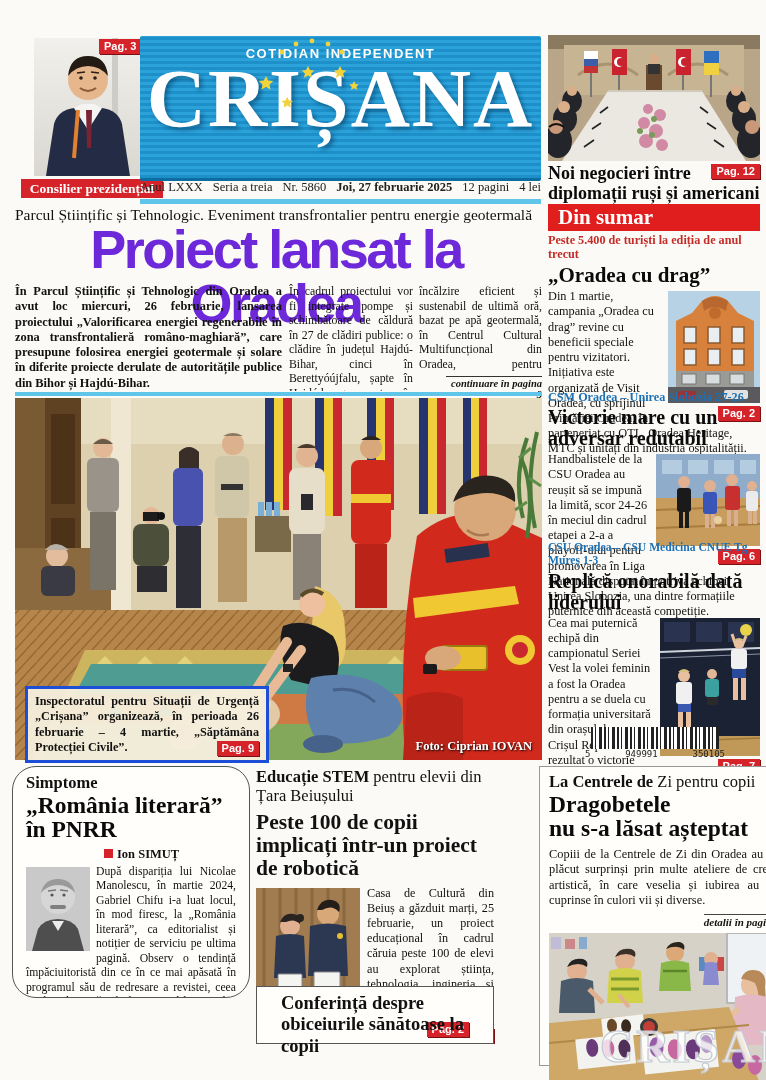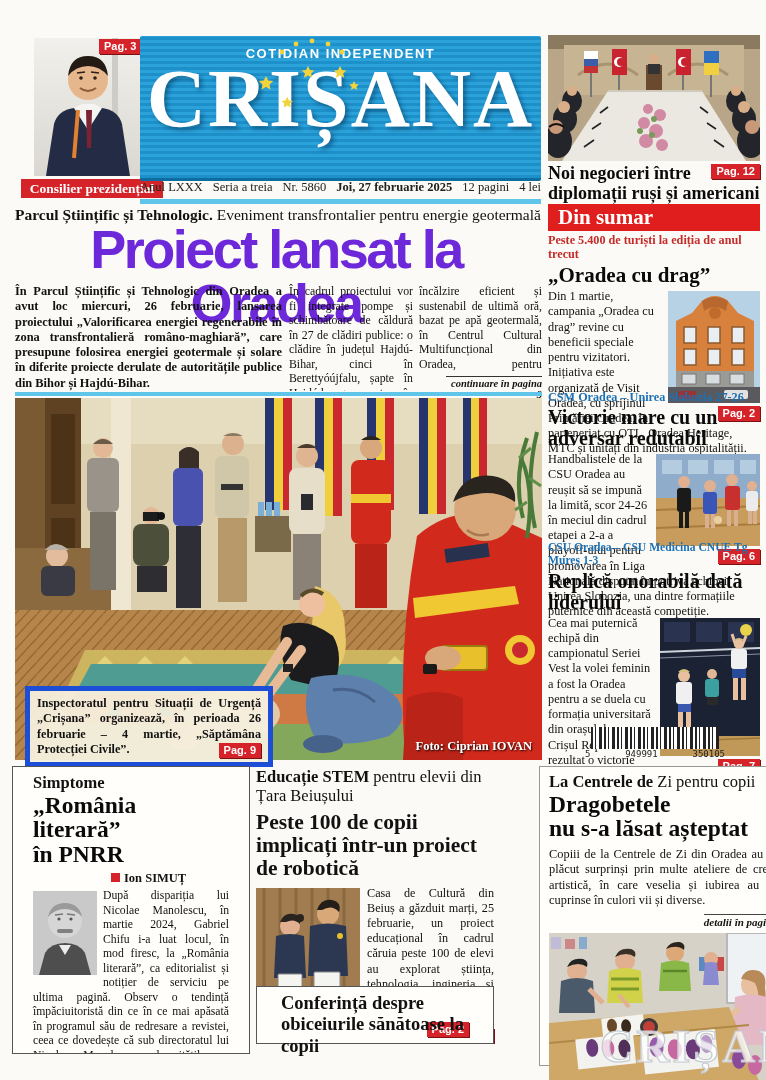--- a/index.html
+++ b/index.html
@@ -18,41 +18,41 @@
   .tagline{position:absolute;top:10px;width:100%;text-align:center;color:#fff;
            font:bold 13px "Liberation Sans",sans-serif;letter-spacing:1.5px;}
   .mast-title{position:absolute;top:22px;width:100%;text-align:center;color:#fff;
               font:bold 82px/1 "Liberation Serif",serif;letter-spacing:2px;
               text-shadow:3px 3px 4px rgba(0,40,70,.45);}
   .infobar{left:140px;top:180px;width:401px;display:flex;justify-content:space-between;
            font:12.5px "Liberation Serif",serif;color:#222;}
   .cyan{background:#5fc6e9;}
   
   .kickerline{left:15px;top:206px;width:527px;font:15.5px "Liberation Serif",serif;}
-  .kickerline b{font-weight:bold;}
+  .kickerline b{font-weight:normal;}
   .headline{left:8px;top:222px;width:536px;text-align:center;color:#6d28d9;
             font:900 54px/1 "Liberation Sans",sans-serif;letter-spacing:-2.5px;}
   .bodytxt{font:11.8px/1.23 "Liberation Serif",serif;text-align:justify;overflow:hidden;}
   .intro{font-weight:bold;font-size:12.4px;}
   .contin{font:bold italic 10.5px "Liberation Serif",serif;text-align:right;
           border-top:1px solid #333;margin-top:3px;padding-top:1px;}
   
   .sb{left:548px;width:212px;}
   .sb-kick{font:bold 12.2px/1.15 "Liberation Serif",serif;}
   .k-red{color:#c52b28;}
   .k-blue{color:#1c70b4;}
   .sb-title{font:bold 20px/1.05 "Liberation Serif",serif;color:#0a0a0a;margin-top:3px;}
   .sb-body{font:12.3px/1.24 "Liberation Serif",serif;text-align:left;margin-top:3px;}
   .sb-fig{float:right;margin:2px 0 2px 5px;text-align:right;}
   .tr-headline{font:bold 18px/1.12 "Liberation Serif",serif;color:#0a0a0a;}
   .din-sumar{font:bold 21px/27px "Liberation Serif",serif;padding-left:10px;}
   
   .ph{display:block;}
   .caption-box{position:absolute;left:10px;top:288px;width:224px;background:rgba(246,239,221,.95);
-               border:5px solid #1d4ed8;padding:5px 7px 4px;font:bold 12.2px/1.25 "Liberation Serif",serif;
+               border:3px solid #1d4ed8;padding:5px 7px 4px;font:bold 12.2px/1.25 "Liberation Serif",serif;
                text-align:justify;}
   .credit{position:absolute;right:10px;bottom:6px;color:#fff;font:bold 12.5px "Liberation Serif",serif;
           text-shadow:1px 1px 2px #000;}
   
   .barcode{left:585px;top:727px;width:140px;text-align:center;}
   .bars{height:22px;margin:0 6px;
         background:repeating-linear-gradient(90deg,#222 0 2px,#fff 2px 4px,#222 4px 5px,#fff 5px 8px,#222 8px 11px,#fff 11px 13px);}
   .bar-nums{display:flex;justify-content:space-between;font:9px "DejaVu Sans Mono",monospace;color:#222;}
   
   .boxed{border:1px solid #555;background:#fffefb;}
@@ -508,21 +508,21 @@
 
   <div class="abs barcode">
     <div class="bars"></div>
     <div class="bar-nums">
       <span>5</span>
       <span>949991</span>
       <span>350105</span>
     </div>
   </div>
 
-  <div class="abs boxed" style="left:12px;top:766px;width:238px;height:288px;padding:6px 20px;box-sizing:border-box;overflow:hidden;">
+  <div class="abs boxed" style="left:12px;top:766px;width:238px;height:232px;padding:6px 13px;box-sizing:border-box;overflow:hidden;border-radius:24px;">
     <div class="rubric">Simptome</div>
     <div class="b-title">„România literară”</div>
     <div class="b-title">în PNRR</div>
     <div class="author" style="margin-left:78px;">
       <span class="red-square"></span><span>Ion SIMUȚ</span>
     </div>
     <div class="small-body clearfix">
       <svg class="ph" style="float:left;margin:2px 6px 2px 0;" width="64" height="84" viewBox="0 0 64 84">
         <rect width="64" height="84" fill="#c9c9c9"></rect>
         <path d="M6 84 L12 62 Q18 52 32 52 Q46 52 52 62 L58 84 Z" fill="#4e4e4e"></path>

